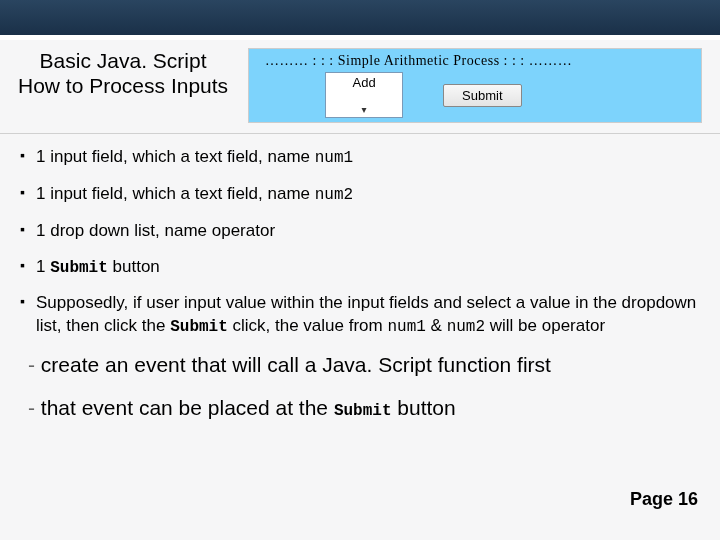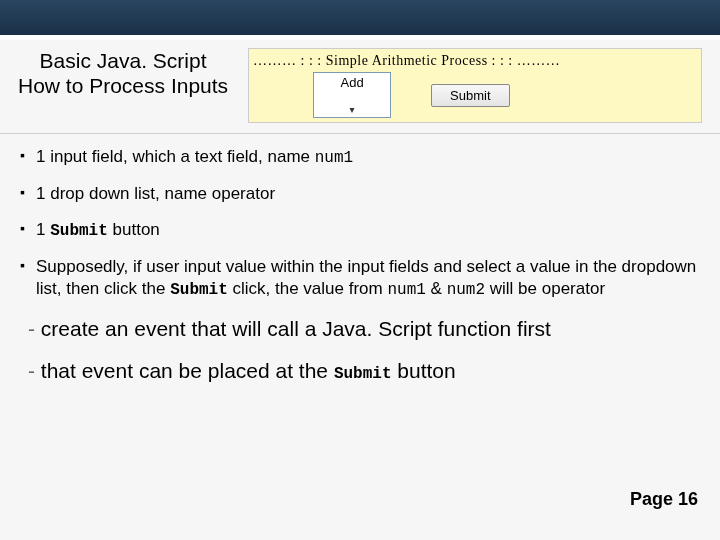--- a/index.html
+++ b/index.html
@@ -26,24 +26,24 @@
   }
   .title-block {
     font-size: 21px;
     line-height: 1.2;
     flex: 0 0 auto;
   }
   .title-line1 { font-weight: normal; text-align: center; }
   .title-line2 { font-weight: normal; }
   .inset-img {
     border: 1px solid #ccc;
-    background: #fef9c3;
+    background: #7dd3fc;
     flex: 1;
     align-self: center;
-    padding: 4px 4px;
+    padding: 4px 16px;
   }
   .inset-caption {
     font-family: "Times New Roman", serif;
     font-size: 14px;
     letter-spacing: 0.5px;
     white-space: nowrap;
     text-align: left;
   }
   .inset-controls {
     display: flex;
@@ -141,20 +141,23 @@
     </div>
   </div>
 </div>
 
 <div class="content">
   <ul class="bullets">
     <li>
       <span>1 input field, which a text field, name </span><span class="mono">num1</span><span></span>
     </li>
     <li>
+      <span>1 input field, which a text field, name </span><span class="mono">num2</span><span></span>
+    </li>
+    <li>
       <span>1 drop down list, name operator</span>
     </li>
     <li>
       <span>1 </span><span class="mono bold">Submit</span><span> button</span>
     </li>
     <li>
       <span>Supposedly, if user input value within the input fields and select a value in the dropdown list, then click the </span><span class="mono bold">Submit</span><span> click, the value from </span><span class="mono">num1</span><span> &amp; </span><span class="mono">num2</span><span> will be operator</span>
     </li>
   </ul>
   <ul class="sub-list">

